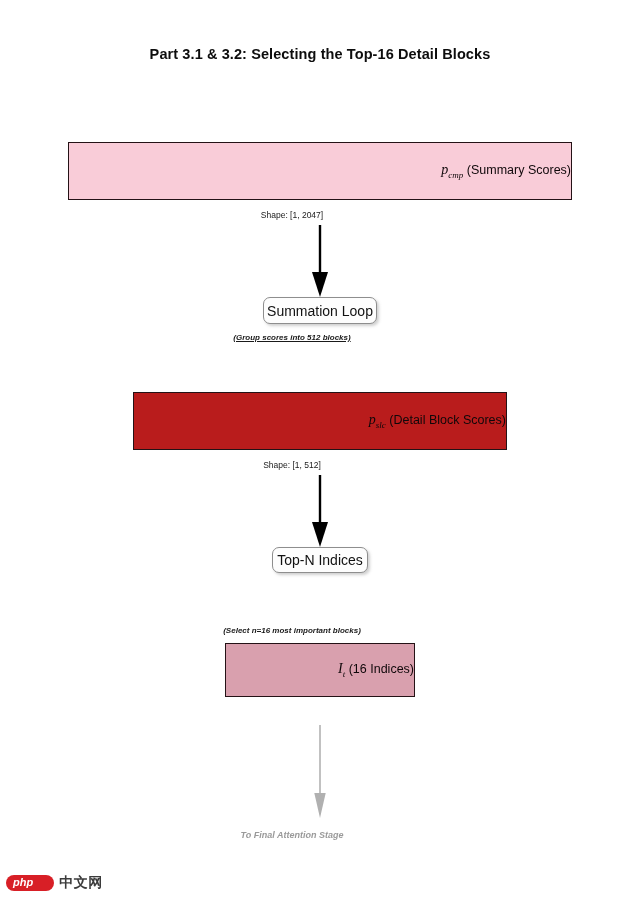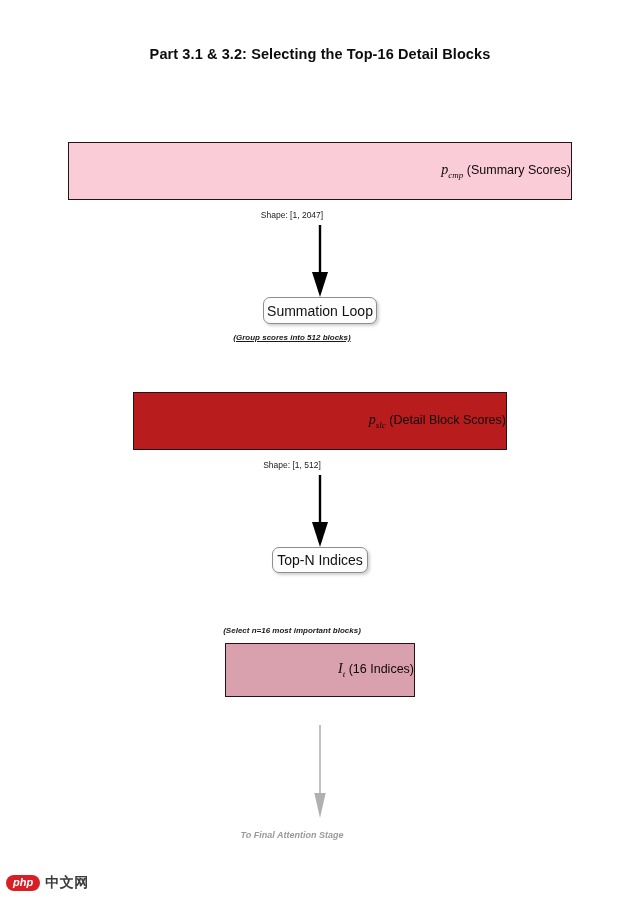--- a/index.html
+++ b/index.html
@@ -130,21 +130,21 @@
     display: flex;
     align-items: center;
     gap: 5px;
   }
   .wm-badge {
     background: #d81f26;
     color: #ffffff;
     font-size: 11px;
     font-weight: bold;
     font-style: italic;
-    padding: 1px 7px 2px 7px;
+    padding: 1px 21px 2px 7px;
     border-radius: 9px;
     line-height: 13px;
   }
   .wm-text {
     font-size: 14px;
     font-weight: bold;
     color: #3b3b3b;
     letter-spacing: 0.5px;
   }
 </style>

